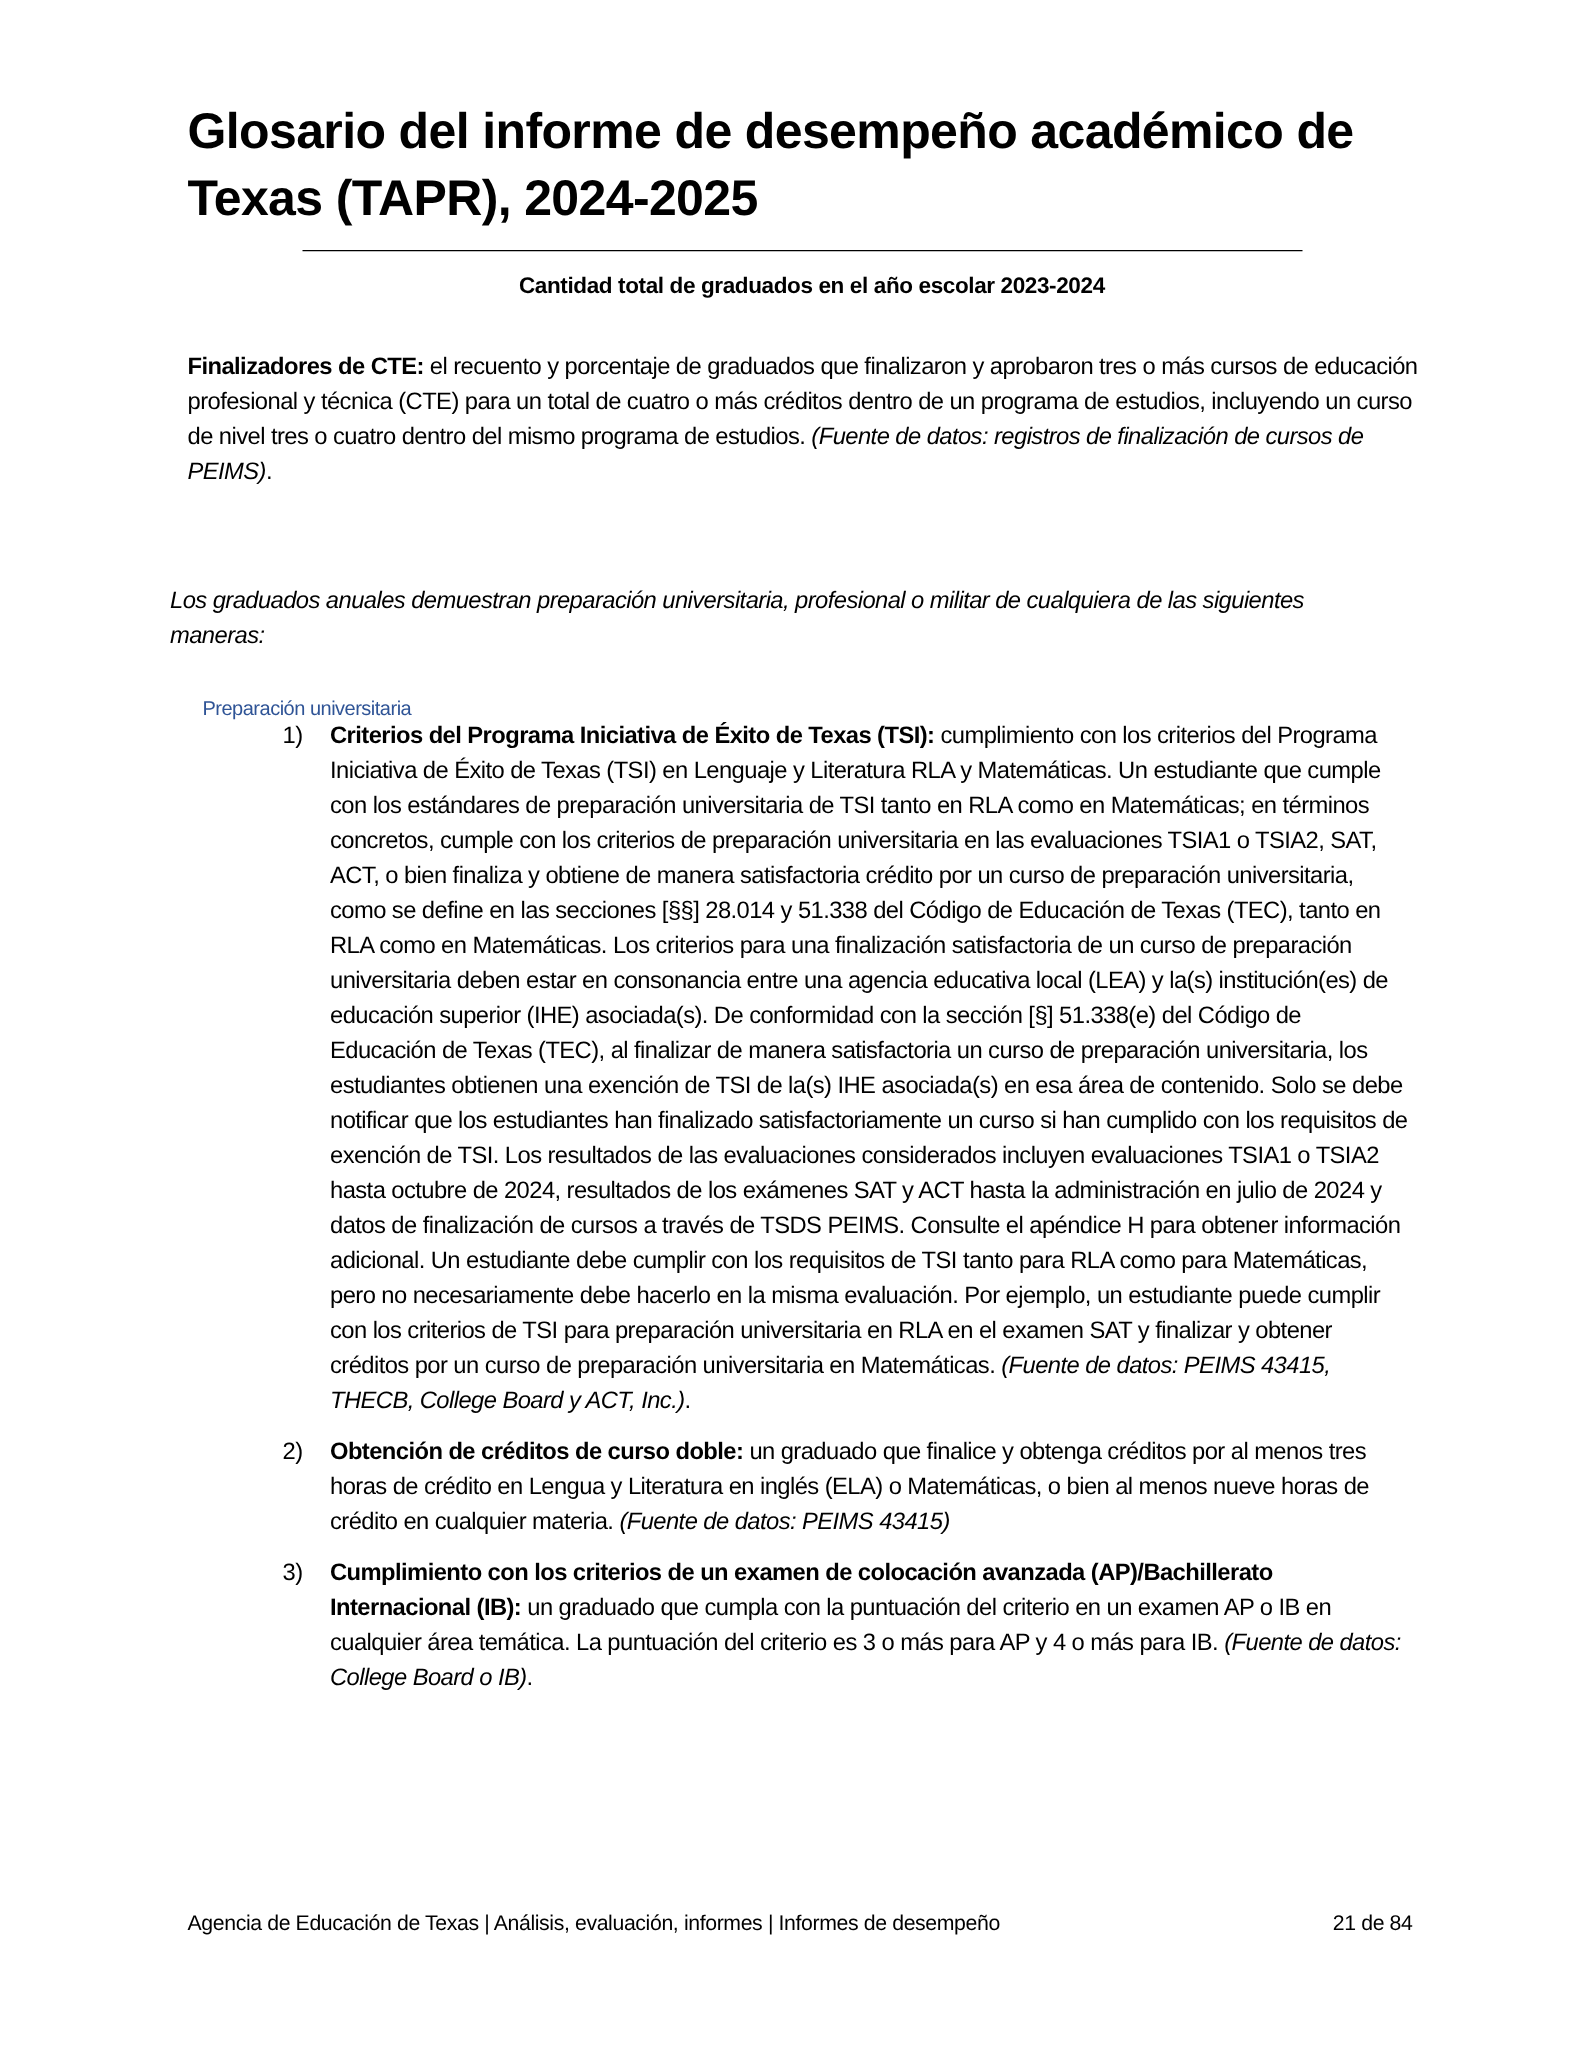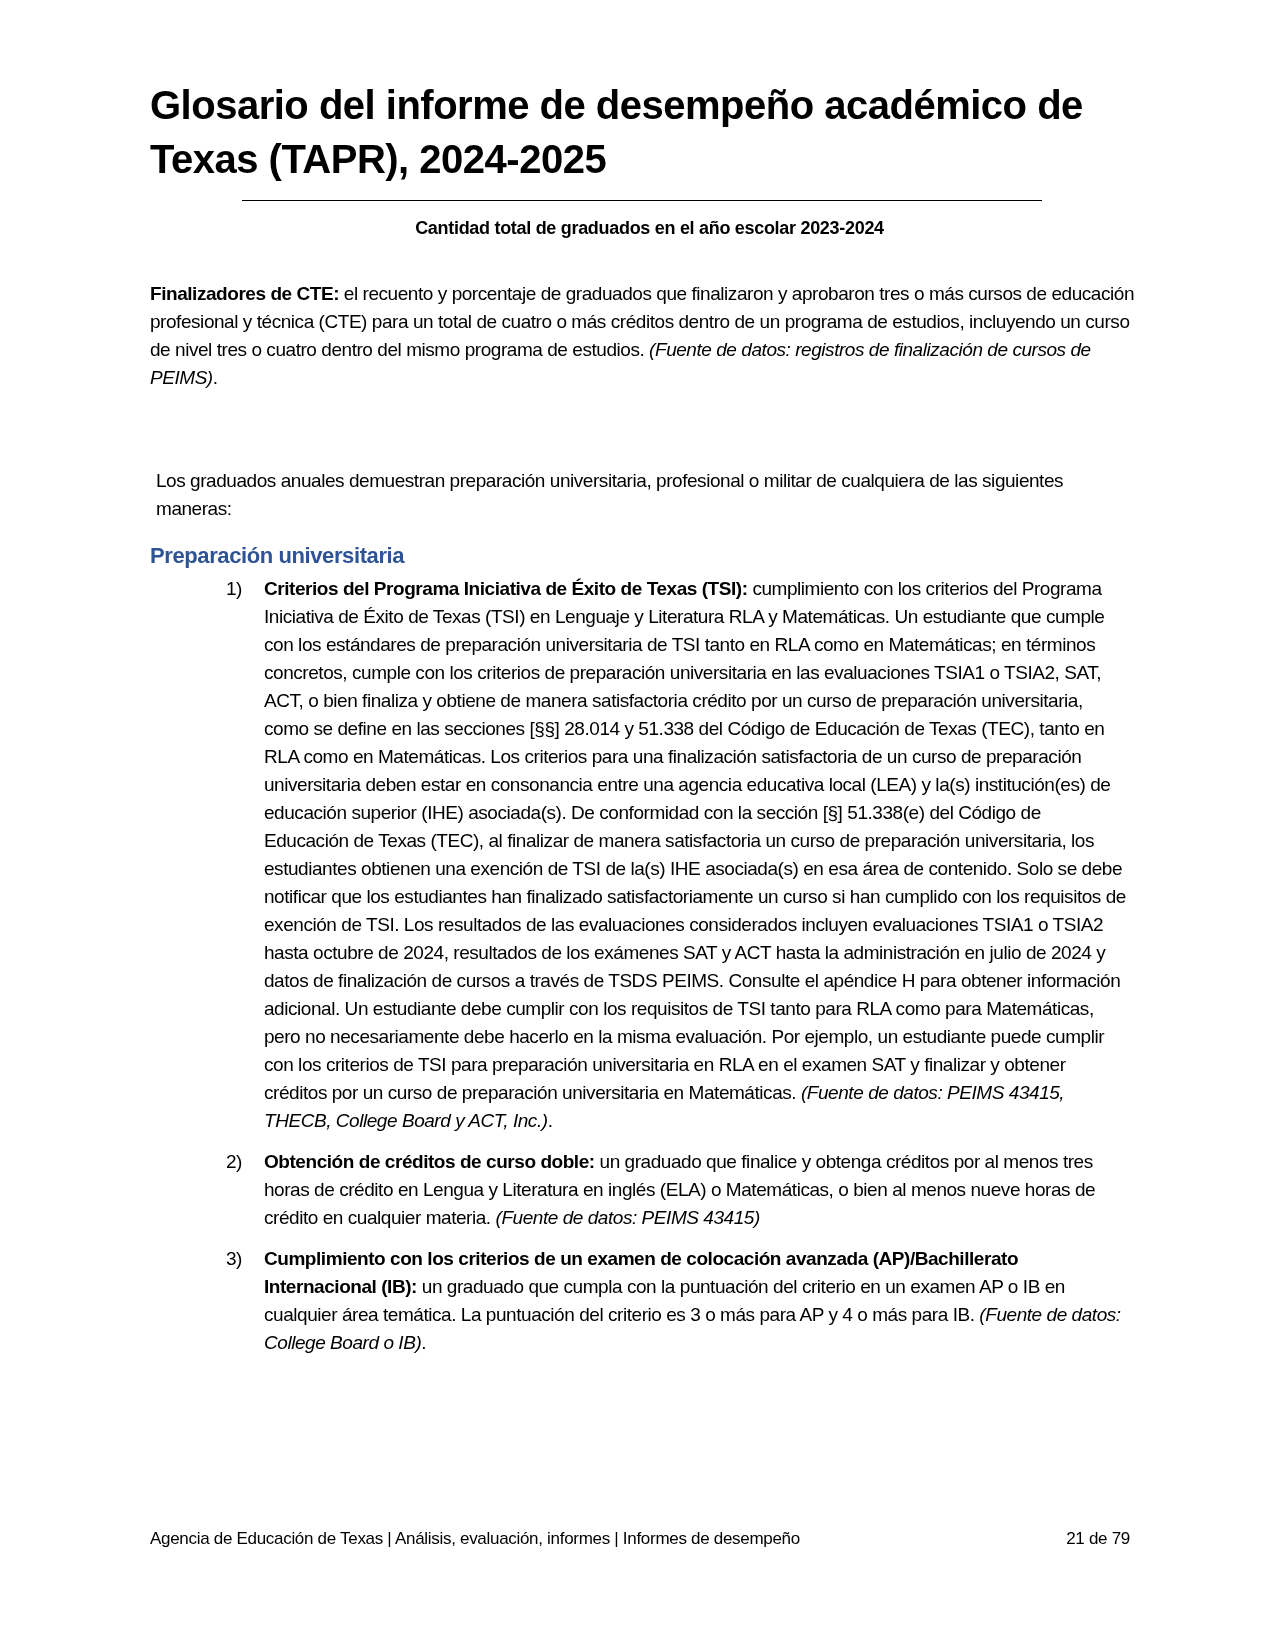--- a/index.html
+++ b/index.html
@@ -10,23 +10,23 @@
            font-size: 40px; line-height: 54px; font-weight: bold; color: #000000;
            letter-spacing: -0.5px; margin: 0; }
   .rule { position: absolute; left: 242px; top: 200px; width: 800px; height: 0;
           border-top: 1.3px solid #000; }
   .subtitle { position: absolute; left: 162px; top: 216px; width: 975px; text-align: center;
               font-size: 18px; font-weight: bold; line-height: 24px; margin: 0; letter-spacing: -0.3px; }
   .body-text { font-size: 19px; line-height: 28px; letter-spacing: -0.45px; margin: 0; }
   .cte { position: absolute; left: 150px; top: 280px; width: 985px; }
   .h2 { position: absolute; left: 150px; top: 424px; width: 1000px; margin: 0;
         font-size: 28px; line-height: 36px; font-weight: bold; color: #2F5496; letter-spacing: -0.6px; }
-  .intro { position: absolute; left: 156px; top: 467px; width: 985px; }
-  .h3 { position: absolute; left: 150px; top: 541px; margin: 0;
-        font-size: 22px; line-height: 30px; font-weight: bold; color: #2F5496; letter-spacing: -0.4px; }
+  .intro { position: absolute; left: 136px; top: 467px; width: 985px; font-style: italic; }
+  .h3 { position: absolute; left: 150px; top: 541px; margin: 12px;
+        font-size: 16px; line-height: 30px; font-weight: normal; color: #2F5496; letter-spacing: -0.4px; }
   .list { position: absolute; left: 226px; top: 575px; width: 900px; margin: 0; padding: 0; list-style: none; }
   .list li { position: relative; padding-left: 38px; margin-bottom: 13px; }
   .num { position: absolute; left: 0; top: 0; }
   b { font-weight: bold; }
   i { font-style: italic; }
   .footer { position: absolute; left: 150px; top: 1527px; width: 980px; font-size: 17px; line-height: 24px;
             letter-spacing: -0.3px; }
   .footer .left { position: absolute; left: 0; top: 0; }
   .footer .right { position: absolute; right: 0; top: 0; }
 </style>
@@ -56,15 +56,15 @@
       <b>Obtención de créditos de curso doble:</b><span> un graduado que finalice y obtenga créditos por al menos tres horas de crédito en Lengua y Literatura en inglés (ELA) o Matemáticas, o bien al menos nueve horas de crédito en cualquier materia. </span><i>(Fuente de datos: PEIMS 43415)</i><span></span>
     </li>
     <li>
       <span class="num">3)</span>
       <b>Cumplimiento con los criterios de un examen de colocación avanzada (AP)/Bachillerato Internacional (IB):</b><span> un graduado que cumpla con la puntuación del criterio en un examen AP o IB en cualquier área temática. La puntuación del criterio es 3 o más para AP y 4 o más para IB. </span><i>(Fuente de datos: College Board o IB)</i><span>.</span>
     </li>
   </ol>
 
   <div class="footer">
     <span class="left">Agencia de Educación de Texas | Análisis, evaluación, informes | Informes de desempeño</span>
-    <span class="right">21 de 79</span>
+    <span class="right">21 de 84</span>
   </div>
 </div>
 
 </body></html>

